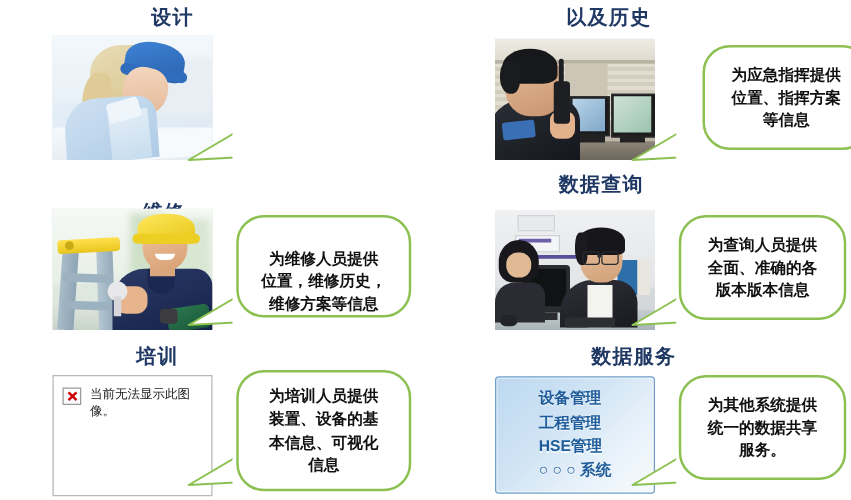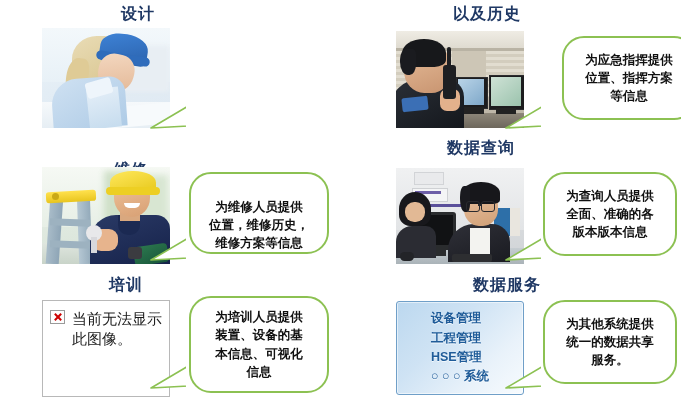--- a/index.html
+++ b/index.html
@@ -77,21 +77,21 @@
     position:relative;
     margin-top:1px;
   }
   .ph-icon::before,.ph-icon::after{
     content:"";position:absolute;left:50%;top:50%;
     width:9px;height:2px;background:#cc0000;
   }
   .ph-icon::before{transform:translate(-50%,-50%) rotate(45deg);}
   .ph-icon::after{transform:translate(-50%,-50%) rotate(-45deg);}
   .ph-text{
-    font-size:15px;color:#1a1a1a;line-height:1.35;
+    font-size:10px;color:#1a1a1a;line-height:1.35;
     font-family:"DejaVu Sans","Liberation Sans",sans-serif;
   }
 
   
   .sysbox{
     position:absolute;
     box-sizing:border-box;
     border:1px solid #6f9fc8;
     border-radius:3px;
     background:linear-gradient(135deg,#bcd8ef 0%,#cfe3f4 38%,#e9f2fa 72%,#f7fbfe 100%);

